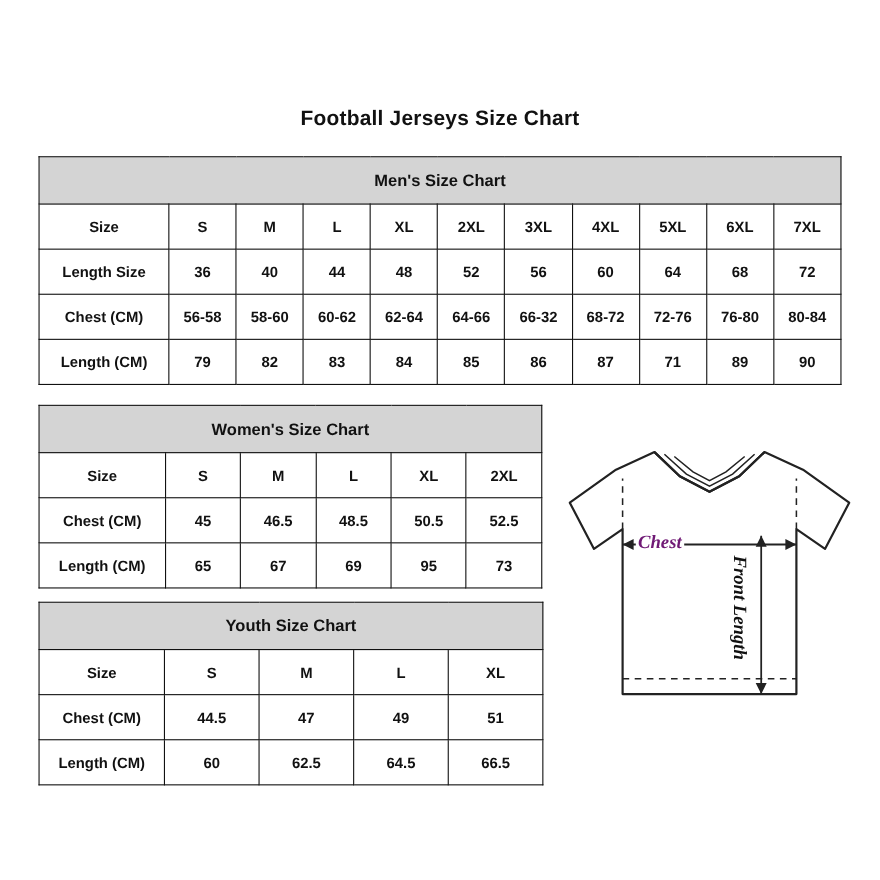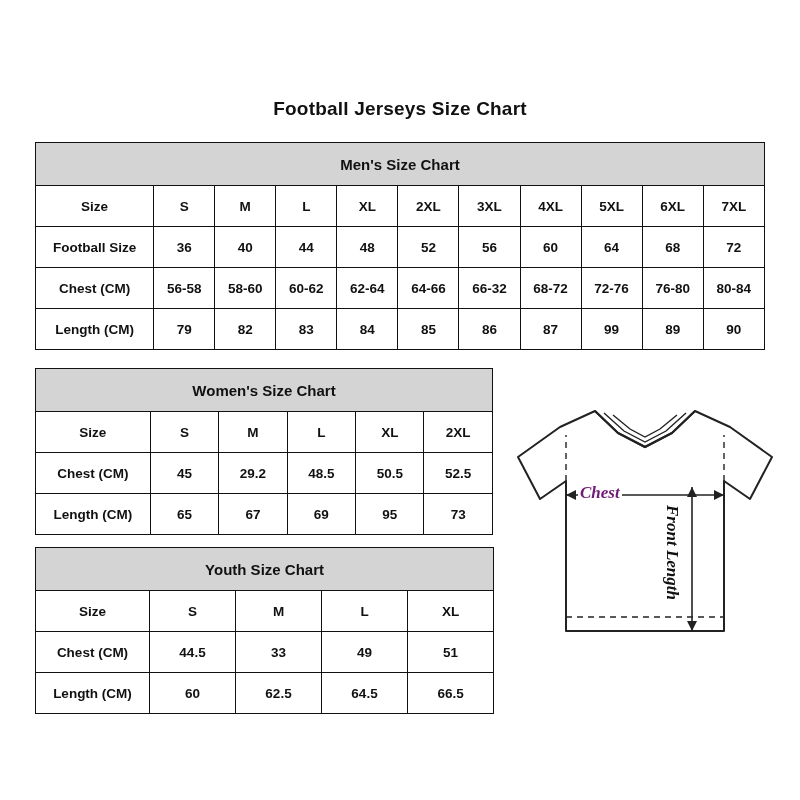--- a/index.html
+++ b/index.html
@@ -156,21 +156,21 @@
         <td>L</td>
         <td>XL</td>
         <td>2XL</td>
         <td>3XL</td>
         <td>4XL</td>
         <td>5XL</td>
         <td>6XL</td>
         <td>7XL</td>
       </tr>
       <tr>
-        <td class="rowlabel">Football Size</td>
+        <td class="rowlabel">Length Size</td>
         <td>36</td>
         <td>40</td>
         <td>44</td>
         <td>48</td>
         <td>52</td>
         <td>56</td>
         <td>60</td>
         <td>64</td>
         <td>68</td>
         <td>72</td>
@@ -190,21 +190,21 @@
       </tr>
       <tr>
         <td class="rowlabel">Length (CM)</td>
         <td>79</td>
         <td>82</td>
         <td>83</td>
         <td>84</td>
         <td>85</td>
         <td>86</td>
         <td>87</td>
-        <td>99</td>
+        <td>71</td>
         <td>89</td>
         <td>90</td>
       </tr>
     </tbody>
   </table>
 
   <table class="chart" id="women-table">
     <colgroup>
       <col class="lbl">
         <col class="c">
@@ -221,21 +221,21 @@
         <td class="rowlabel">Size</td>
         <td>S</td>
         <td>M</td>
         <td>L</td>
         <td>XL</td>
         <td>2XL</td>
       </tr>
       <tr>
         <td class="rowlabel">Chest (CM)</td>
         <td>45</td>
-        <td>29.2</td>
+        <td>46.5</td>
         <td>48.5</td>
         <td>50.5</td>
         <td>52.5</td>
       </tr>
       <tr>
         <td class="rowlabel">Length (CM)</td>
         <td>65</td>
         <td>67</td>
         <td>69</td>
         <td>95</td>
@@ -259,21 +259,21 @@
       <tr>
         <td class="rowlabel">Size</td>
         <td>S</td>
         <td>M</td>
         <td>L</td>
         <td>XL</td>
       </tr>
       <tr>
         <td class="rowlabel">Chest (CM)</td>
         <td>44.5</td>
-        <td>33</td>
+        <td>47</td>
         <td>49</td>
         <td>51</td>
       </tr>
       <tr>
         <td class="rowlabel">Length (CM)</td>
         <td>60</td>
         <td>62.5</td>
         <td>64.5</td>
         <td>66.5</td>
       </tr>

